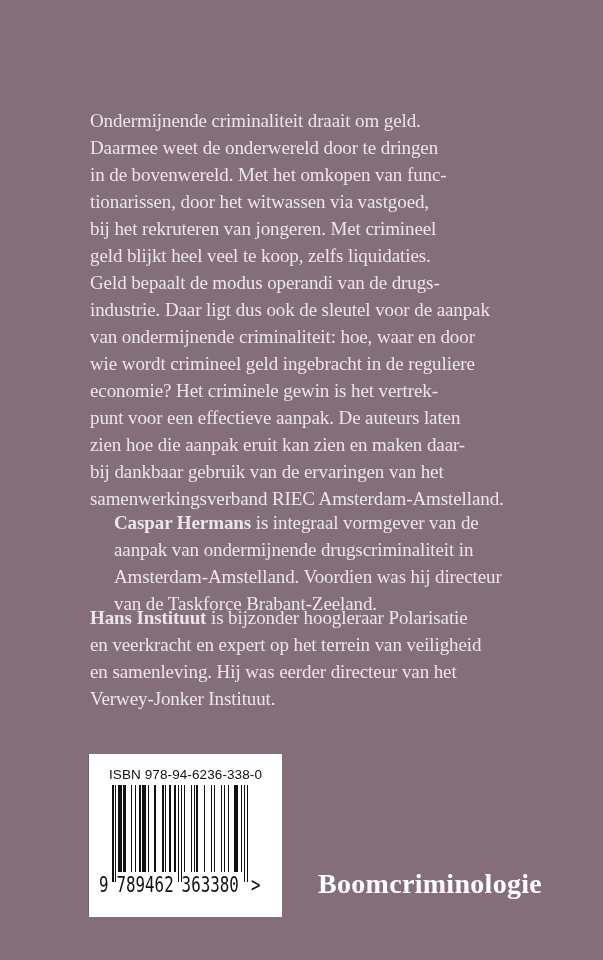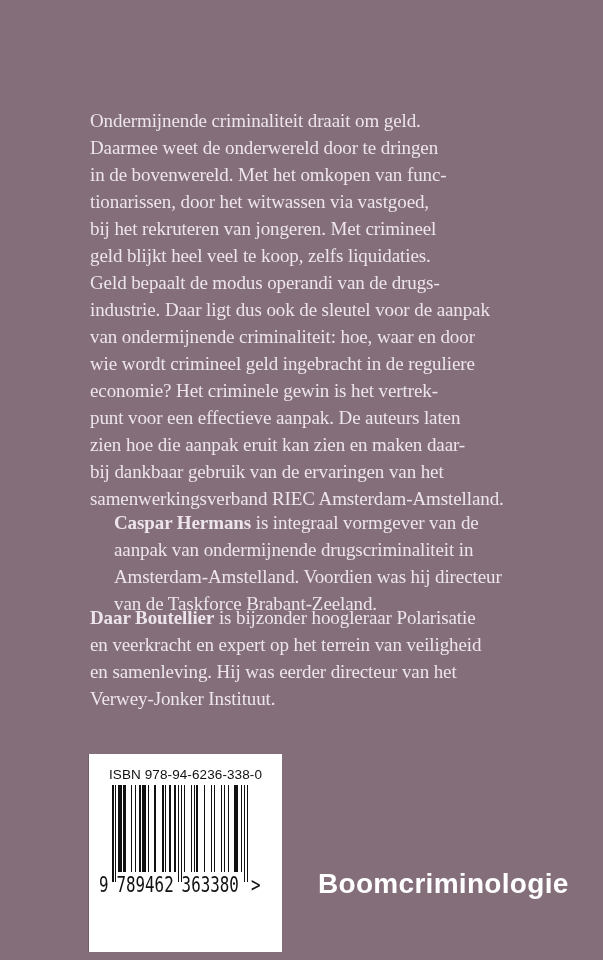--- a/index.html
+++ b/index.html
@@ -17,21 +17,21 @@
     color:var(--text,#eee5ec);
     font-size:19px;line-height:27px;letter-spacing:-0.1px;
     white-space:pre-line;
   }
   #blurb{top:88px;}
   #bio1{top:490px;margin-left:24px;}
   #bio2{top:585px;}
   .bio b{font-weight:700;}
 
   .isbn-panel{
-    position:absolute;left:89px;top:754px;width:193px;height:198px;
+    position:absolute;left:89px;top:754px;width:193px;height:163px;
     background:var(--panel,#ffffff);
     box-shadow:-1px 0 0 rgba(0,0,0,0.12);
   }
   .isbn-label{
     position:absolute;top:13px;left:0;right:0;text-align:center;
     font-family:"Liberation Sans", sans-serif;
     font-size:13.5px;letter-spacing:0.1px;
     color:var(--isbn-text,#111111);
   }
   #barcode-svg{
@@ -42,21 +42,21 @@
     position:absolute;left:10px;top:118px;
     display:flex;gap:11px;align-items:baseline;white-space:nowrap;
     font-family:"DejaVu Sans Mono", monospace;
     font-size:22px;color:var(--isbn-text,#111111);
     transform:scaleX(0.72);transform-origin:0 50%;
   }
   .hr-digits .trail{margin-left:6px;}
 
   .publisher{
     position:absolute;left:318px;top:868px;
-    font-family:Liberation Sans, sans-serif;
+    font-family:Liberation Serif, serif;
     font-weight:700;font-size:28px;letter-spacing:0.3px;
     color:var(--publisher-text,#ffffff);
   }
 </style>
 </head>
 <body>
 
 <div class="cover">
 
   <p class="textblock" id="blurb">Ondermijnende criminaliteit draait om geld.
@@ -73,21 +73,21 @@
 punt voor een effectieve aanpak. De auteurs laten
 zien hoe die aanpak eruit kan zien en maken daar-
 bij dankbaar gebruik van de ervaringen van het
 samenwerkingsverband RIEC Amsterdam-Amstelland.</p>
 
   <p class="textblock bio" id="bio1"><b>Caspar Hermans</b><span> is integraal vormgever van de
 aanpak van ondermijnende drugscriminaliteit in
 Amsterdam-Amstelland. Voordien was hij directeur
 van de Taskforce Brabant-Zeeland.</span></p>
 
-  <p class="textblock bio" id="bio2"><b>Daar Boutellier</b><span> is bijzonder hoogleraar Polarisatie
+  <p class="textblock bio" id="bio2"><b>Hans Instituut</b><span> is bijzonder hoogleraar Polarisatie
 en veerkracht en expert op het terrein van veiligheid
 en samenleving. Hij was eerder directeur van het
 Verwey-Jonker Instituut.</span></p>
 
   <div class="isbn-panel">
     <div class="isbn-label">ISBN 978-94-6236-338-0</div>
 
     <svg id="barcode-svg" viewBox="0 0 95 100" preserveAspectRatio="none" shape-rendering="crispEdges">
         <rect x="0" y="0" width="1.05" height="100"></rect>
         <rect x="2" y="0" width="1.05" height="100"></rect>

